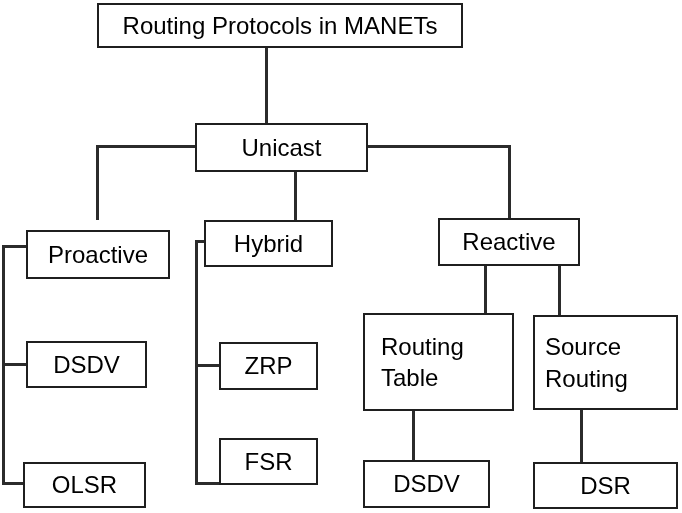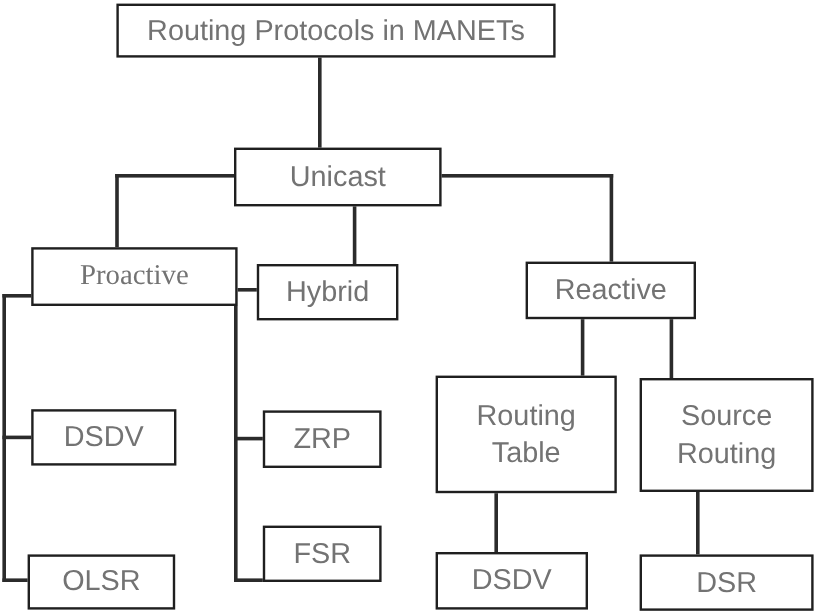--- a/index.html
+++ b/index.html
@@ -16,40 +16,39 @@
     overflow: hidden;
   }
   .node {
     position: absolute;
     box-sizing: border-box;
     border: 2.5px solid #1f1f1f;
     background: #ffffff;
     display: flex;
     align-items: center;
     justify-content: center;
-    text-align: center;
     font-size: 24px;
     line-height: 1.22;
-    color: #737373;
+    color: #000000;
     white-space: nowrap;
   }
   .node.wrap {
     white-space: normal;
     line-height: 1.3;
   }
   .line {
     position: absolute;
     background: #2b2b2b;
   }
 
   
   #n-root           { left: 97px;  top: 3px;   width: 366px; height: 45px; }
   #n-unicast        { left: 195px; top: 123px; width: 173px; height: 49px; }
-  #n-proactive      { left: 26px;  top: 206px; width: 172px; height: 49px; font-family: Liberation Serif, serif; }
-  #n-hybrid         { left: 214px; top: 220px; width: 118px; height: 47px; }
+  #n-proactive      { left: 26px;  top: 230px; width: 144px; height: 49px; }
+  #n-hybrid         { left: 204px; top: 220px; width: 129px; height: 47px; }
   #n-reactive       { left: 438px; top: 218px; width: 142px; height: 48px; }
   #n-dsdv           { left: 26px;  top: 341px; width: 121px; height: 47px; }
   #n-olsr           { left: 23px;  top: 462px; width: 123px; height: 46px; }
   #n-zrp            { left: 219px; top: 342px; width: 99px;  height: 48px; }
   #n-fsr            { left: 219px; top: 438px; width: 99px;  height: 47px; }
   #n-routing-table  { left: 363px; top: 313px; width: 151px; height: 98px; padding: 0 16px; }
   #n-source-routing { left: 533px; top: 315px; width: 145px; height: 95px; padding: 0 10px; }
   #n-aodv           { left: 363px; top: 460px; width: 127px; height: 48px; }
   #n-dsr            { left: 533px; top: 462px; width: 145px; height: 47px; }
 

